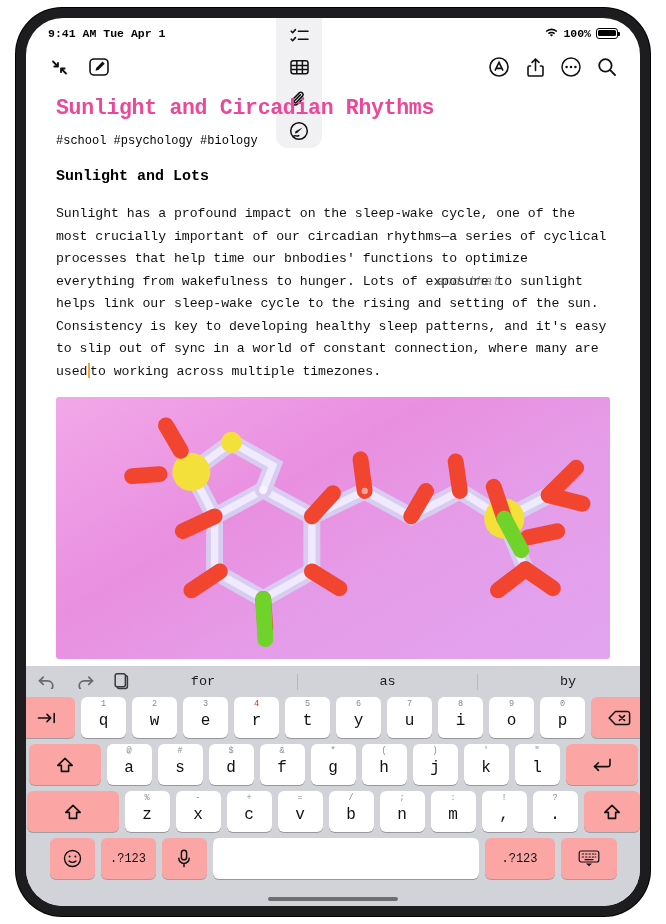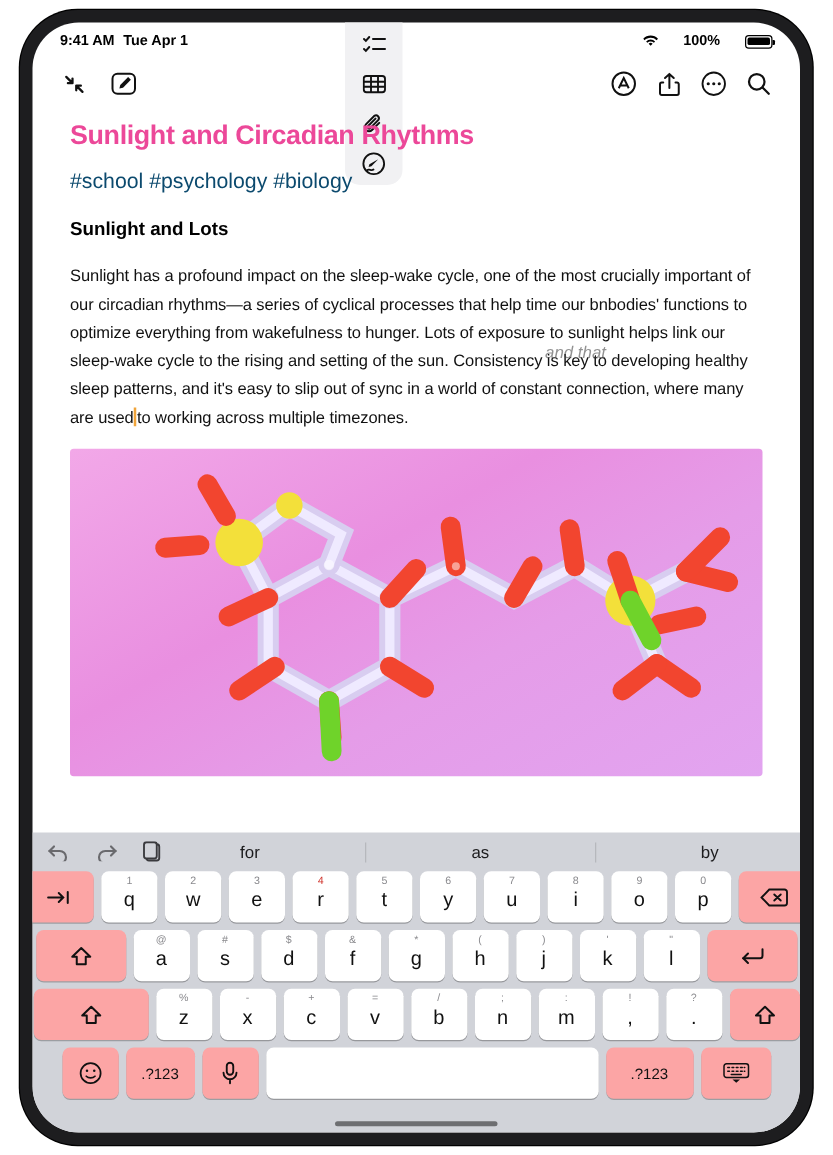--- a/index.html
+++ b/index.html
@@ -9,39 +9,40 @@
     font-family: "Liberation Sans", sans-serif;
     overflow: hidden;
   }
   .device {
     position: absolute; left: 16px; top: 8px;
     width: 634px; height: 908px;
     border-radius: 46px;
     background: #1d1d1f;
     padding: 10px;
     box-shadow: 0 0 0 1px #000;
+    font-family: Liberation Mono, monospace;
   }
   .screen {
     position: relative;
     width: 614px; height: 888px;
     border-radius: 37px;
     background: #ffffff;
     overflow: hidden;
   }
 
   
   .statusbar {
     height: 26px;
     display: flex; align-items: center;
     padding: 4px 22px 0 22px;
     font-size: 11.5px; color: #000; font-weight: 600;
   }
   .sb-left { display: flex; gap: 7px; align-items: baseline; }
   .sb-spacer { flex: 1; }
-  .sb-right { display: flex; gap: 20px; align-items: center; }
+  .sb-right { display: flex; gap: 5px; align-items: center; }
   .wifi-icon { display: inline-block; width: 13px; height: 10px; position: relative; }
   .wifi-icon svg { position: absolute; top: 0; left: 0; }
   .battery {
     width: 22px; height: 11px; border: 1.2px solid #000; border-radius: 3px;
     position: relative; display: inline-block;
   }
   .battery::after {
     content: ""; position: absolute; right: -3px; top: 3px;
     width: 1.6px; height: 4px; background: #000; border-radius: 0 1px 1px 0;
   }
@@ -75,21 +76,21 @@
   .tb-center .tb-btn { width: 38px; height: 30px; }
   .tb-right { display: flex; align-items: center; gap: 2px; }
 
   
   .doc { padding: 6px 30px 0 30px; }
   .doc-title {
     font-size: 21.5px; font-weight: 700; color: #ec4899;
     letter-spacing: -0.3px;
     margin-bottom: 14px;
   }
-  .tags { font-size: 17px; color: #0c4a6e; margin-bottom: 20px; }
+  .tags { font-size: 12px; color: #000000; margin-bottom: 20px; }
   .doc-h2 {
     font-size: 15px; font-weight: 700; color: #000; margin-bottom: 18px;
   }
   .doc-p {
     font-size: 13.2px; line-height: 22.5px; color: #111;
     letter-spacing: -0.05px;
   }
 
   
   .caret {

